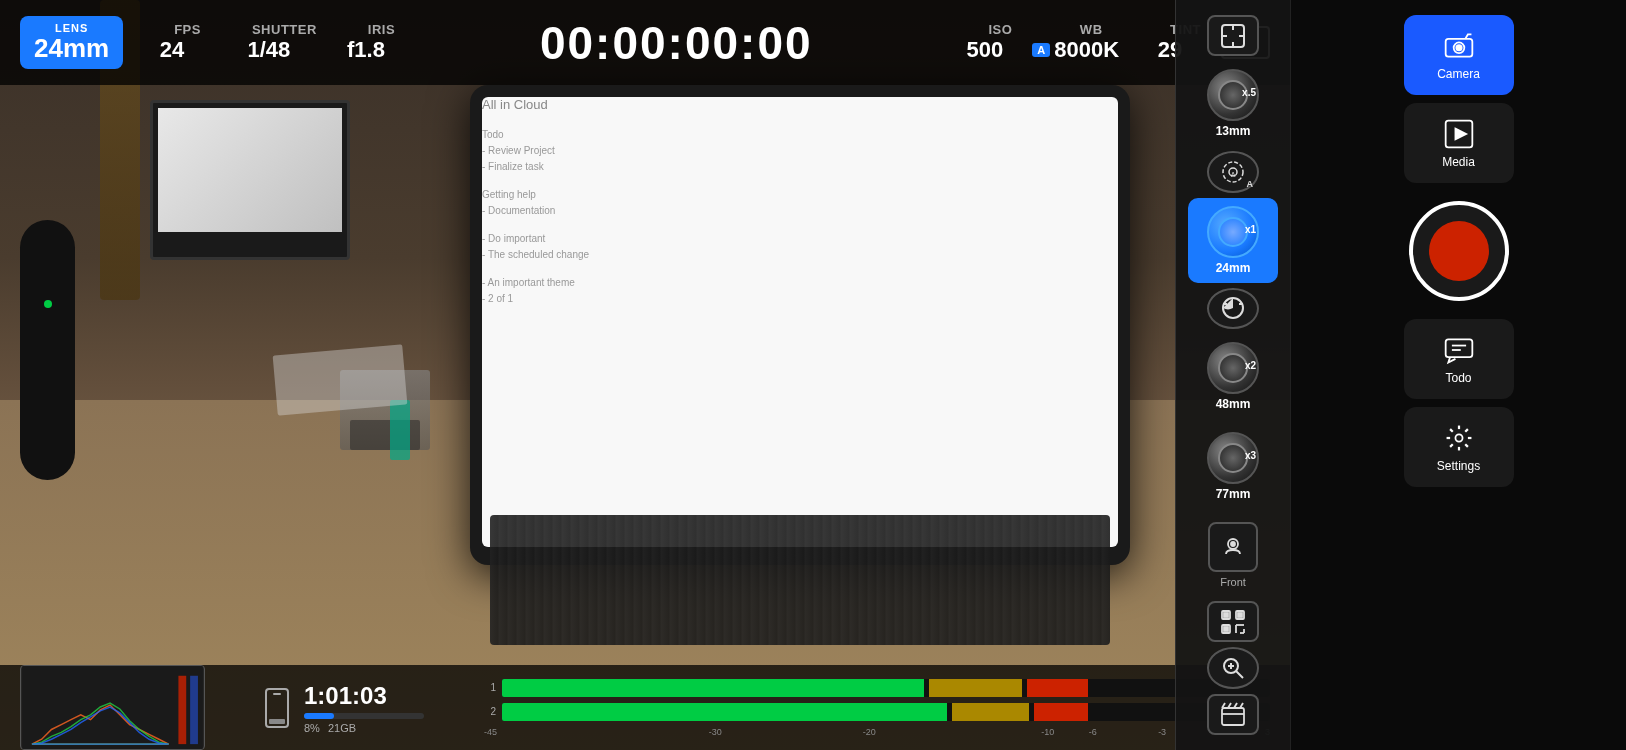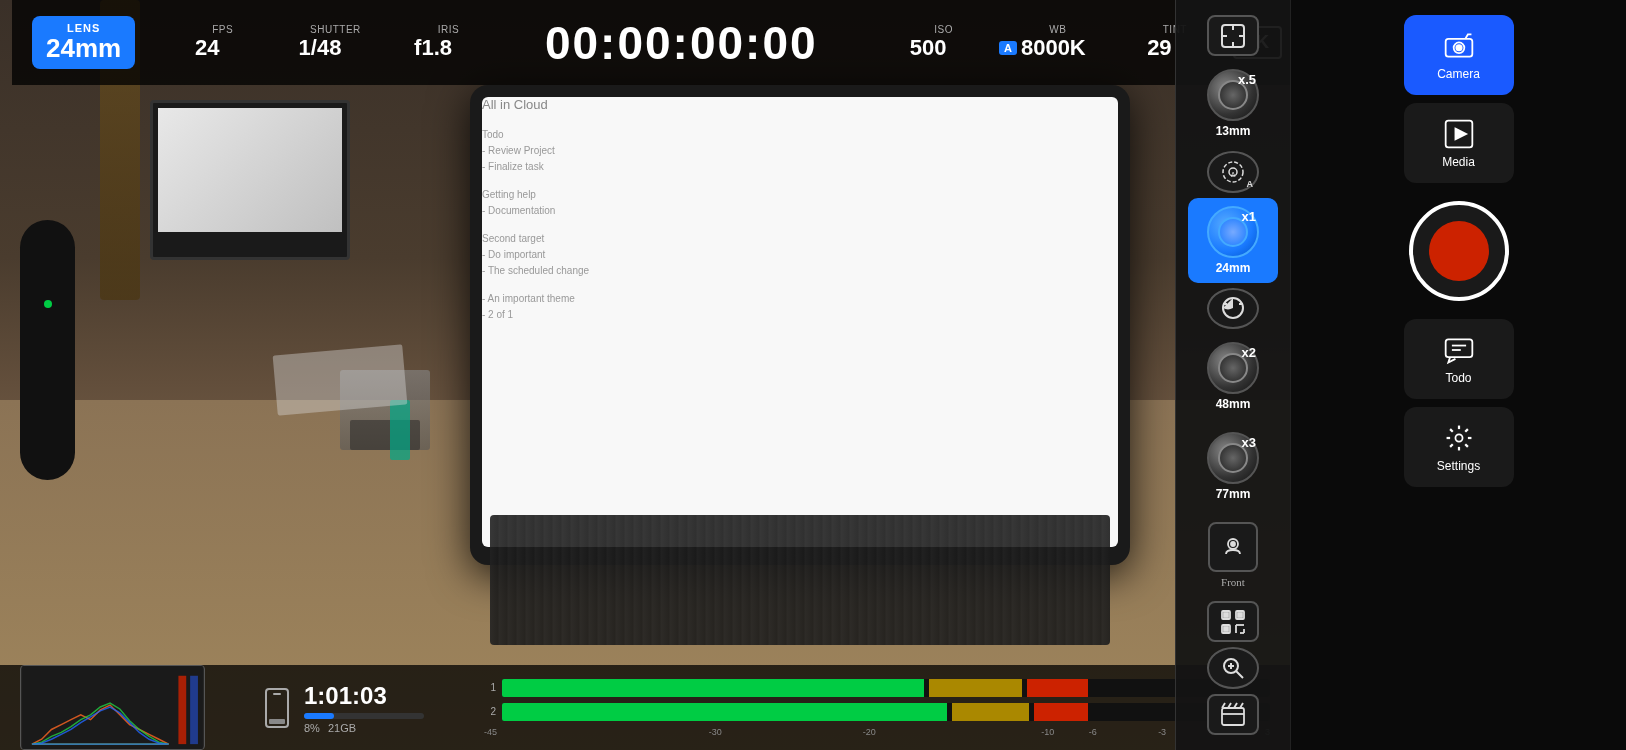--- a/index.html
+++ b/index.html
@@ -124,28 +124,28 @@
       height: 8px;
       background: #00cc44;
       border-radius: 50%;
       position: absolute;
       top: 80px;
     }
 
     
     #hud-top {
       position: absolute;
-      top: 0; left: 12px;
+      top: 0; left: 0;
       width: 1290px;
       height: 85px;
       background: rgba(0,0,0,0.75);
       display: flex;
       align-items: center;
       padding: 0 20px;
-      gap: 46px;
+      gap: 20px;
     }
 
     .hud-lens {
       background: #1a7aff;
       border-radius: 8px;
       padding: 6px 14px;
       display: flex;
       flex-direction: column;
       align-items: center;
       min-width: 85px;
@@ -163,22 +163,22 @@
       color: #fff;
       line-height: 1.1;
     }
 
     .hud-param {
       display: flex;
       flex-direction: column;
       align-items: center;
     }
     .hud-param-label {
-      font-size: 10px;
-      font-weight: 400;
+      font-size: 13px;
+      font-weight: 700;
       color: #aaa;
       letter-spacing: 0.5px;
       text-transform: uppercase;
       padding-left: 31px;
     }
     .hud-param-value {
       font-size: 22px;
       font-weight: 600;
       color: #fff;
     }
@@ -375,22 +375,22 @@
       justify-content: center;
       position: relative;
       border: 2px solid #555;
     }
     .lens-circle.active-lens {
       background: radial-gradient(circle at 35% 35%, #5af, #1a7aff 60%, #0055cc);
       border: 2px solid #4af;
     }
     .lens-multiplier {
       position: absolute;
-      top: 1px; right: 1px;
-      font-size: 13px;
+      top: 16px; right: 1px;
+      font-size: 10px;
       font-weight: 700;
       color: #fff;
     }
     .lens-name {
       font-size: 12px;
       font-weight: 600;
       color: #fff;
       margin-top: 3px;
     }
 
@@ -402,21 +402,20 @@
       background: radial-gradient(circle, #666, #222);
       border: 2px solid #888;
     }
 
     .front-camera-btn {
       display: flex;
       flex-direction: column;
       align-items: center;
       cursor: pointer;
       margin: 8px 0;
-      font-family: Liberation Serif, serif;
     }
     .front-camera-icon {
       width: 50px;
       height: 50px;
       border-radius: 8px;
       border: 2px solid #555;
       background: #1a1a1a;
       display: flex;
       align-items: center;
       justify-content: center;
@@ -495,21 +494,20 @@
           <div class="section">
             <div>Todo</div>
             <div>  - Review Project</div>
             <div>  - Finalize task</div>
           </div>
           <div class="section">
             <div>Getting help</div>
             <div>  - Documentation</div>
           </div>
           <div class="section">
-            <div>Second target</div>
             <div>  - Do important</div>
             <div>  - The scheduled change</div>
           </div>
           <div class="section">
             <div>  - An important theme</div>
             <div>   - 2 of 1</div>
           </div>
         </div>
       </div>
     </div>

